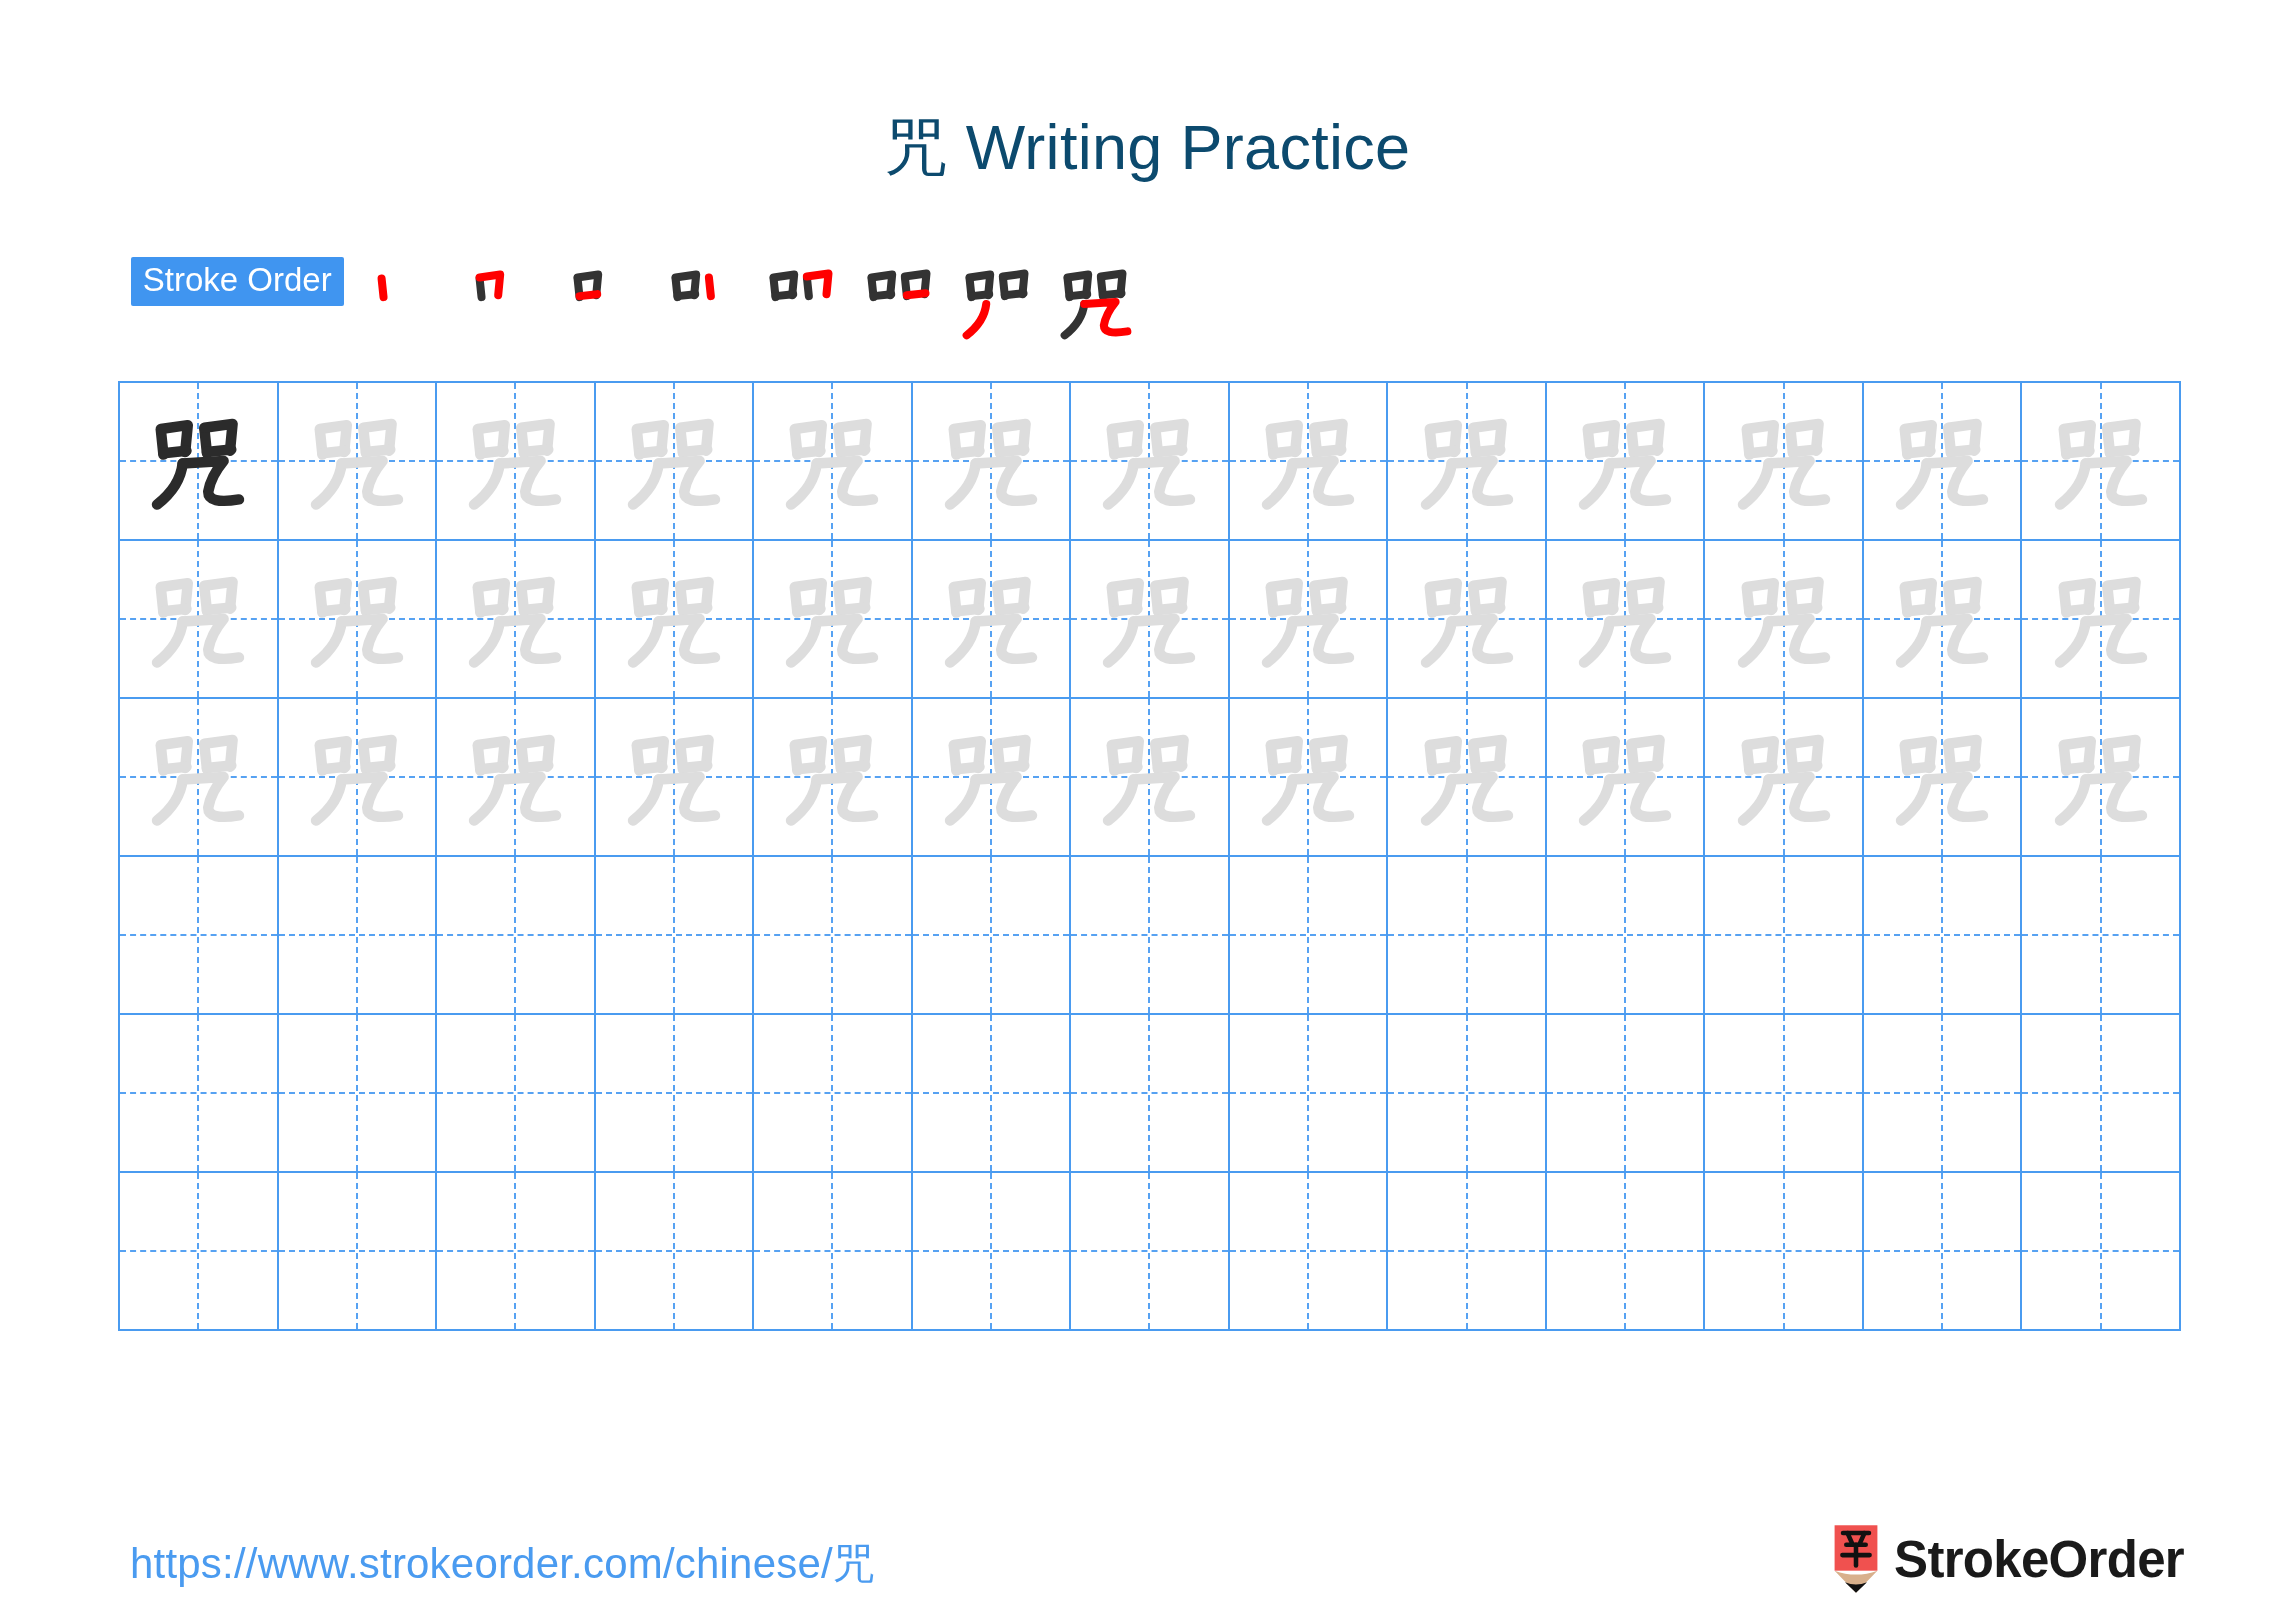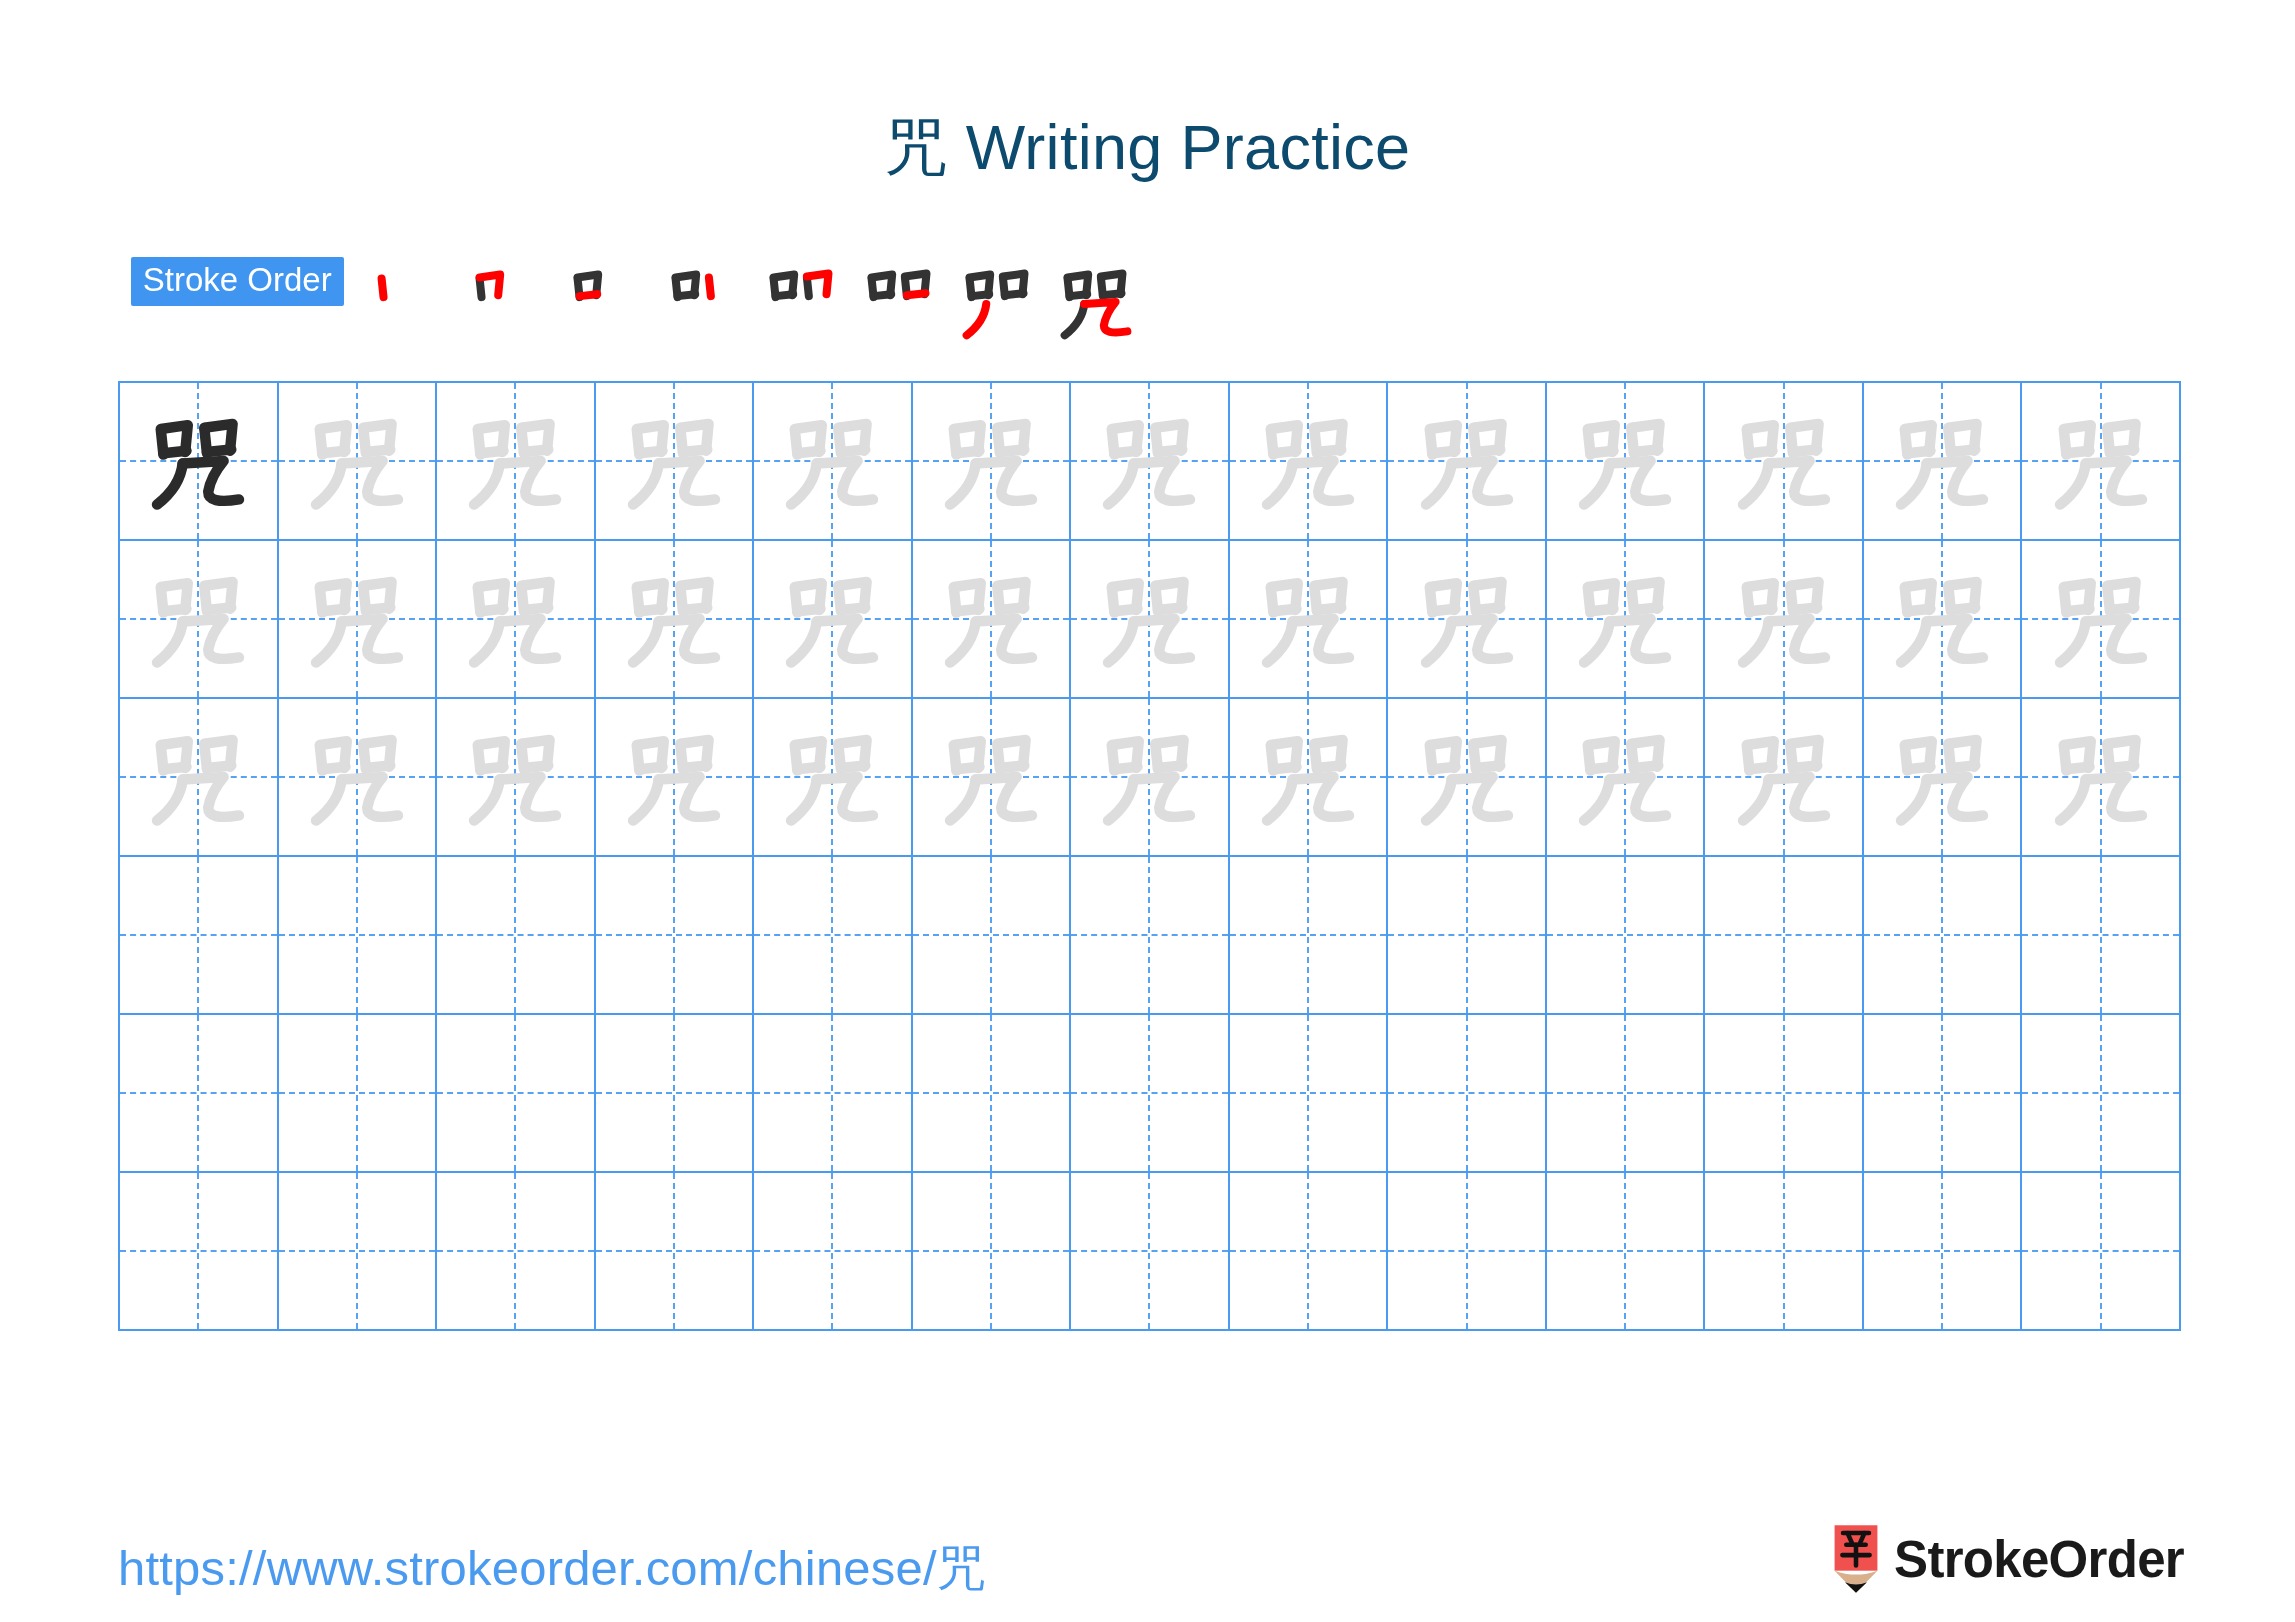--- a/index.html
+++ b/index.html
@@ -137,23 +137,23 @@
     font-family: "DejaVu Sans", "Liberation Sans", sans-serif;
     font-size: 126px;
     line-height: 1;
     user-select: none;
   }
   .cell-glyph svg { display: block; width: 128px; height: 128px; }
 
   
   .footer-url {
     position: absolute;
-    left: 118px;
+    left: 130px;
     top: 1536px;
-    font-size: 49px;
+    font-size: 42px;
     color: #4a9bf0;
     letter-spacing: 0.2px;
     white-space: nowrap;
     text-decoration: none;
   }
   .footer-brand {
     position: absolute;
     right: 111px;
     top: 1525px;
     display: flex;

